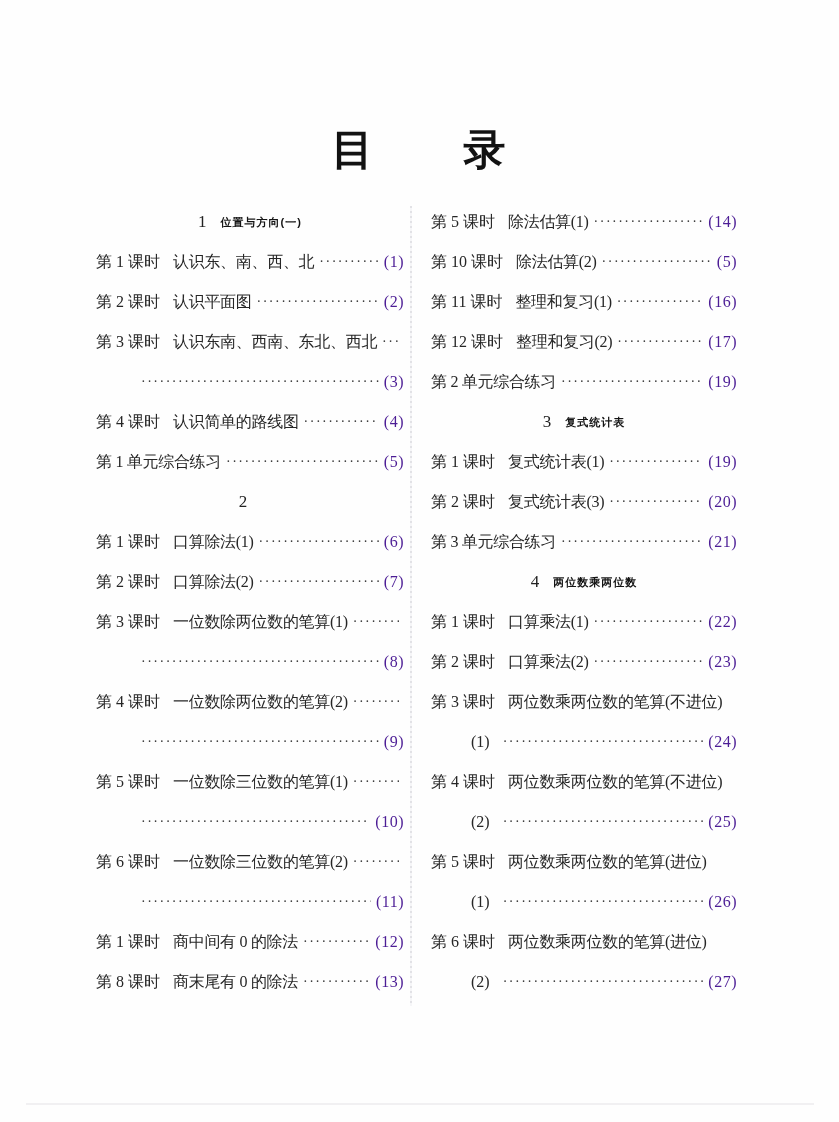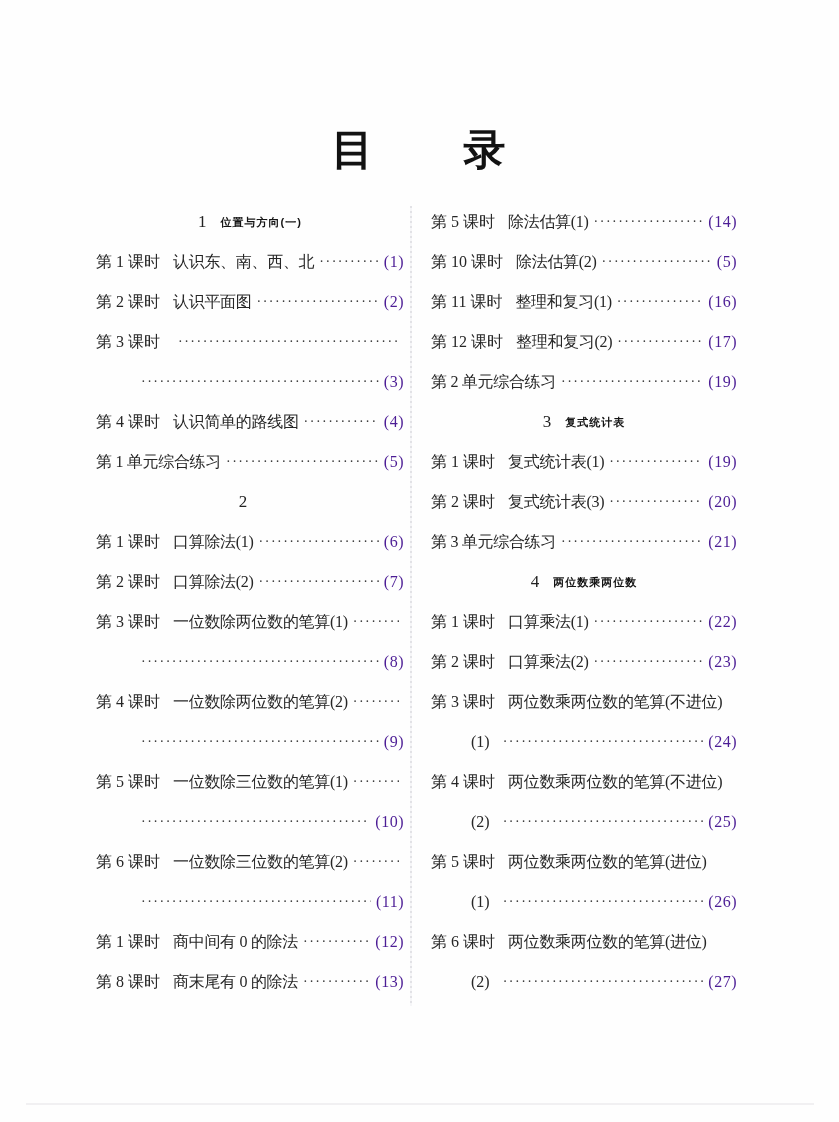--- a/index.html
+++ b/index.html
@@ -67,20 +67,21 @@
       <span class="page-num">(1)</span>
     </div>
     <div class="row entry">
       <span class="label">第 2 课时</span>
       <span class="title">认识平面图</span>
       <span class="leader">··············································································································</span>
       <span class="page-num">(2)</span>
     </div>
     <div class="row entry">
       <span class="label">第 3 课时</span>
+      <span class="title">认识东南、西南、东北、西北</span>
       <span class="leader">··············································································································</span>
     </div>
     <div class="row cont">
       <span class="indent"></span>
       <span class="leader">··············································································································</span>
       <span class="page-num">(3)</span>
     </div>
     <div class="row entry">
       <span class="label">第 4 课时</span>
       <span class="title">认识简单的路线图</span>

